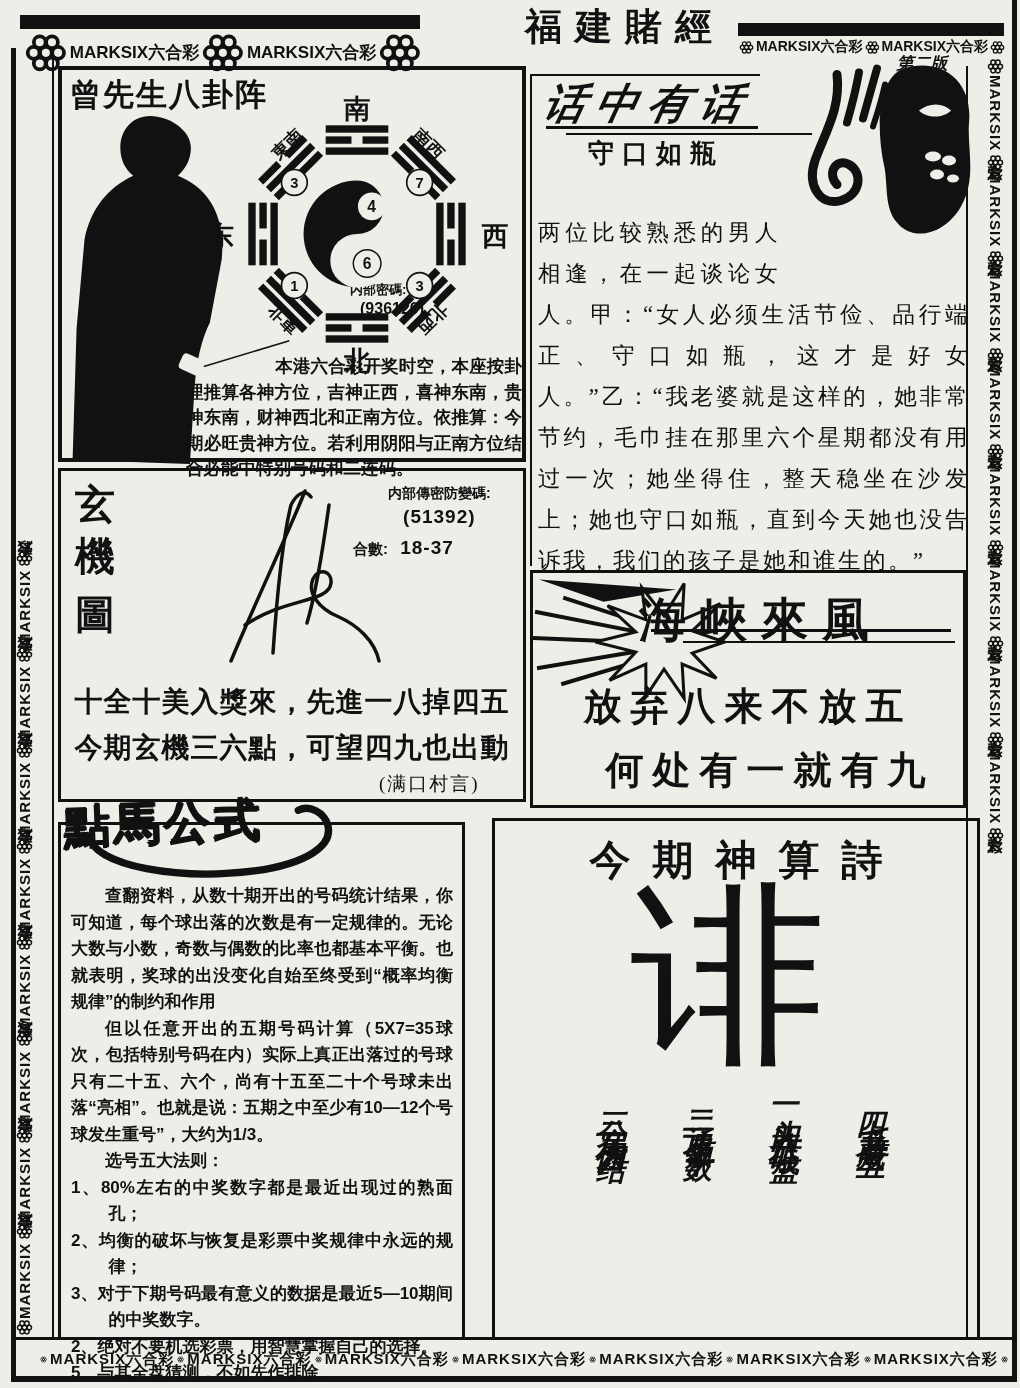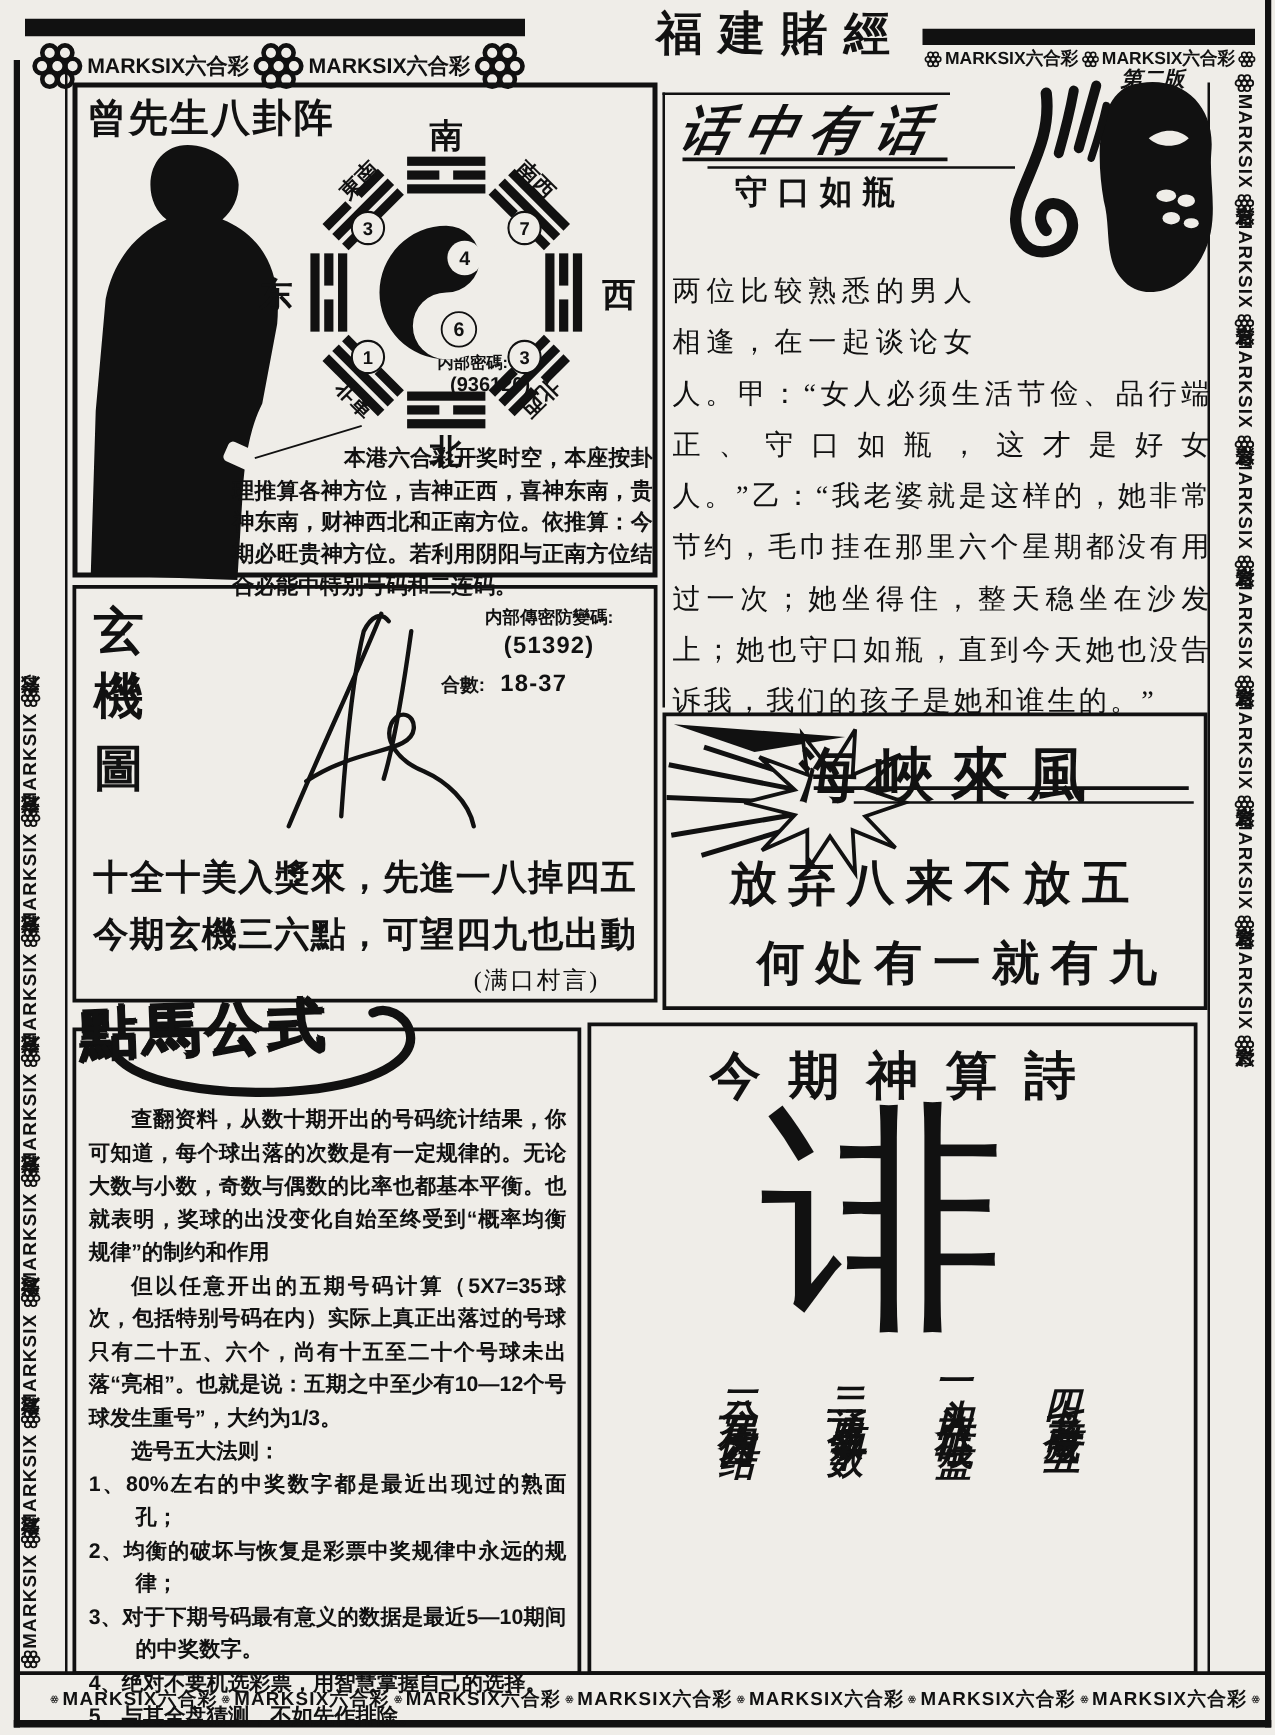--- a/index.html
+++ b/index.html
@@ -50,21 +50,21 @@
   #words-title{left:14px;top:2px;font-size:42px;font-weight:900;font-style:italic;letter-spacing:10px;transform:skewX(-12deg);white-space:nowrap;}
   .underl{position:absolute;background:var(--ink);height:3px;}
   #words-sub{left:58px;top:62px;font-size:26px;letter-spacing:8px;font-weight:600;}
   #caricature{left:255px;top:-16px;width:200px;height:200px;}
   #story{left:8px;top:138px;width:432px;font-size:22.5px;line-height:41px;letter-spacing:2.5px;text-align:justify;}
   #story .sp{float:right;width:190px;height:50px;}
   #strait-box{left:530px;top:570px;width:436px;height:238px;overflow:hidden;}
   #strait-title{left:106px;top:16px;font-size:47px;font-weight:900;letter-spacing:14px;white-space:nowrap;z-index:3;}
   .speed{position:absolute;background:var(--ink);height:3px;z-index:2;}
   .sline{position:absolute;left:0;width:430px;text-align:center;font-size:38px;font-weight:900;letter-spacing:9px;white-space:nowrap;}
-  #poem-box{left:470px;top:818px;width:488px;height:522px;}
+  #poem-box{left:492px;top:818px;width:488px;height:522px;}
   #poem-title{left:0;top:12px;width:482px;text-align:center;text-indent:22px;font-size:41px;font-weight:700;letter-spacing:22px;white-space:nowrap;}
   #big-char{left:50%;top:48px;transform:translateX(-54%);font-size:196px;line-height:1.1;font-weight:500;}
   #poem-cols{left:96px;top:268px;width:300px;height:246px;display:flex;flex-direction:row-reverse;justify-content:space-between;}
   .pcol{writing-mode:vertical-rl;font-size:29px;font-weight:700;font-style:italic;letter-spacing:7px;white-space:nowrap;}
 </style>
 </head>
 <body>
 
 <div id="page">
 
@@ -505,21 +505,21 @@
   </div>
 
   <div class="box" id="formula-box">
     <p>查翻资料，从数十期开出的号码统计结果，你可知道，每个球出落的次数是有一定规律的。无论大数与小数，奇数与偶数的比率也都基本平衡。也就表明，奖球的出没变化自始至终受到“概率均衡规律”的制约和作用</p>
     <p>但以任意开出的五期号码计算（5X7=35球次，包括特别号码在内）实际上真正出落过的号球只有二十五、六个，尚有十五至二十个号球未出落“亮相”。也就是说：五期之中至少有10—12个号球发生重号”，大约为1/3。</p>
     <div class="laws-title">选号五大法则：</div>
     <ol>
       <li>1、80%左右的中奖数字都是最近出现过的熟面孔；</li>
       <li>2、均衡的破坏与恢复是彩票中奖规律中永远的规律；</li>
       <li>3、对于下期号码最有意义的数据是最近5—10期间的中奖数字。</li>
-      <li>4、绝对不要机选彩票，用智慧掌握自己的选择。</li>
+      <li>2、绝对不要机选彩票，用智慧掌握自己的选择。</li>
       <li>5、与其全盘猜测，不如先作排除。</li>
     </ol>
   </div>
 
   <div class="abs" id="words-area">
     <div class="line" style="left:0;top:0;width:2px;height:492px;"></div>
     <div class="line" style="left:0;top:0;width:230px;height:2px;"></div>
     <div class="abs ser" id="words-title">话中有话</div>
     <div class="underl" style="left:16px;top:52px;width:212px;"></div>
     <div class="underl" style="left:36px;top:59px;width:246px;height:2px;"></div>

